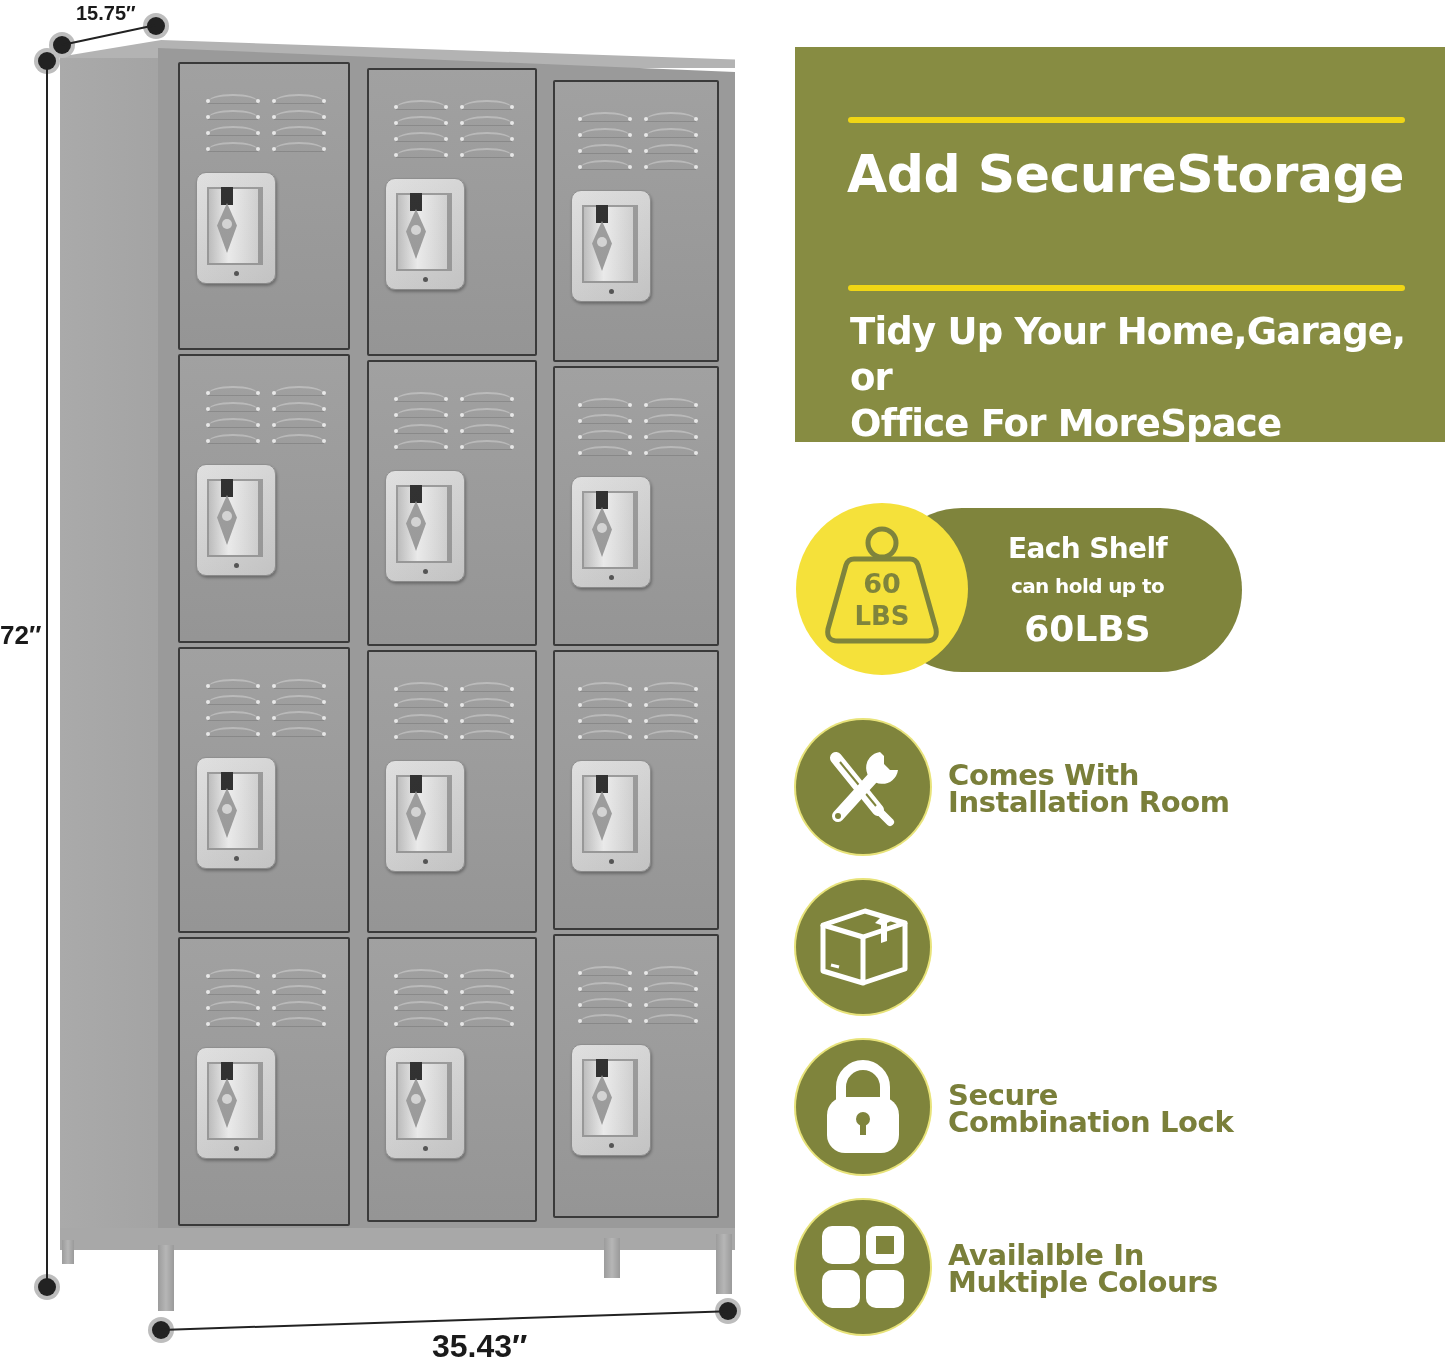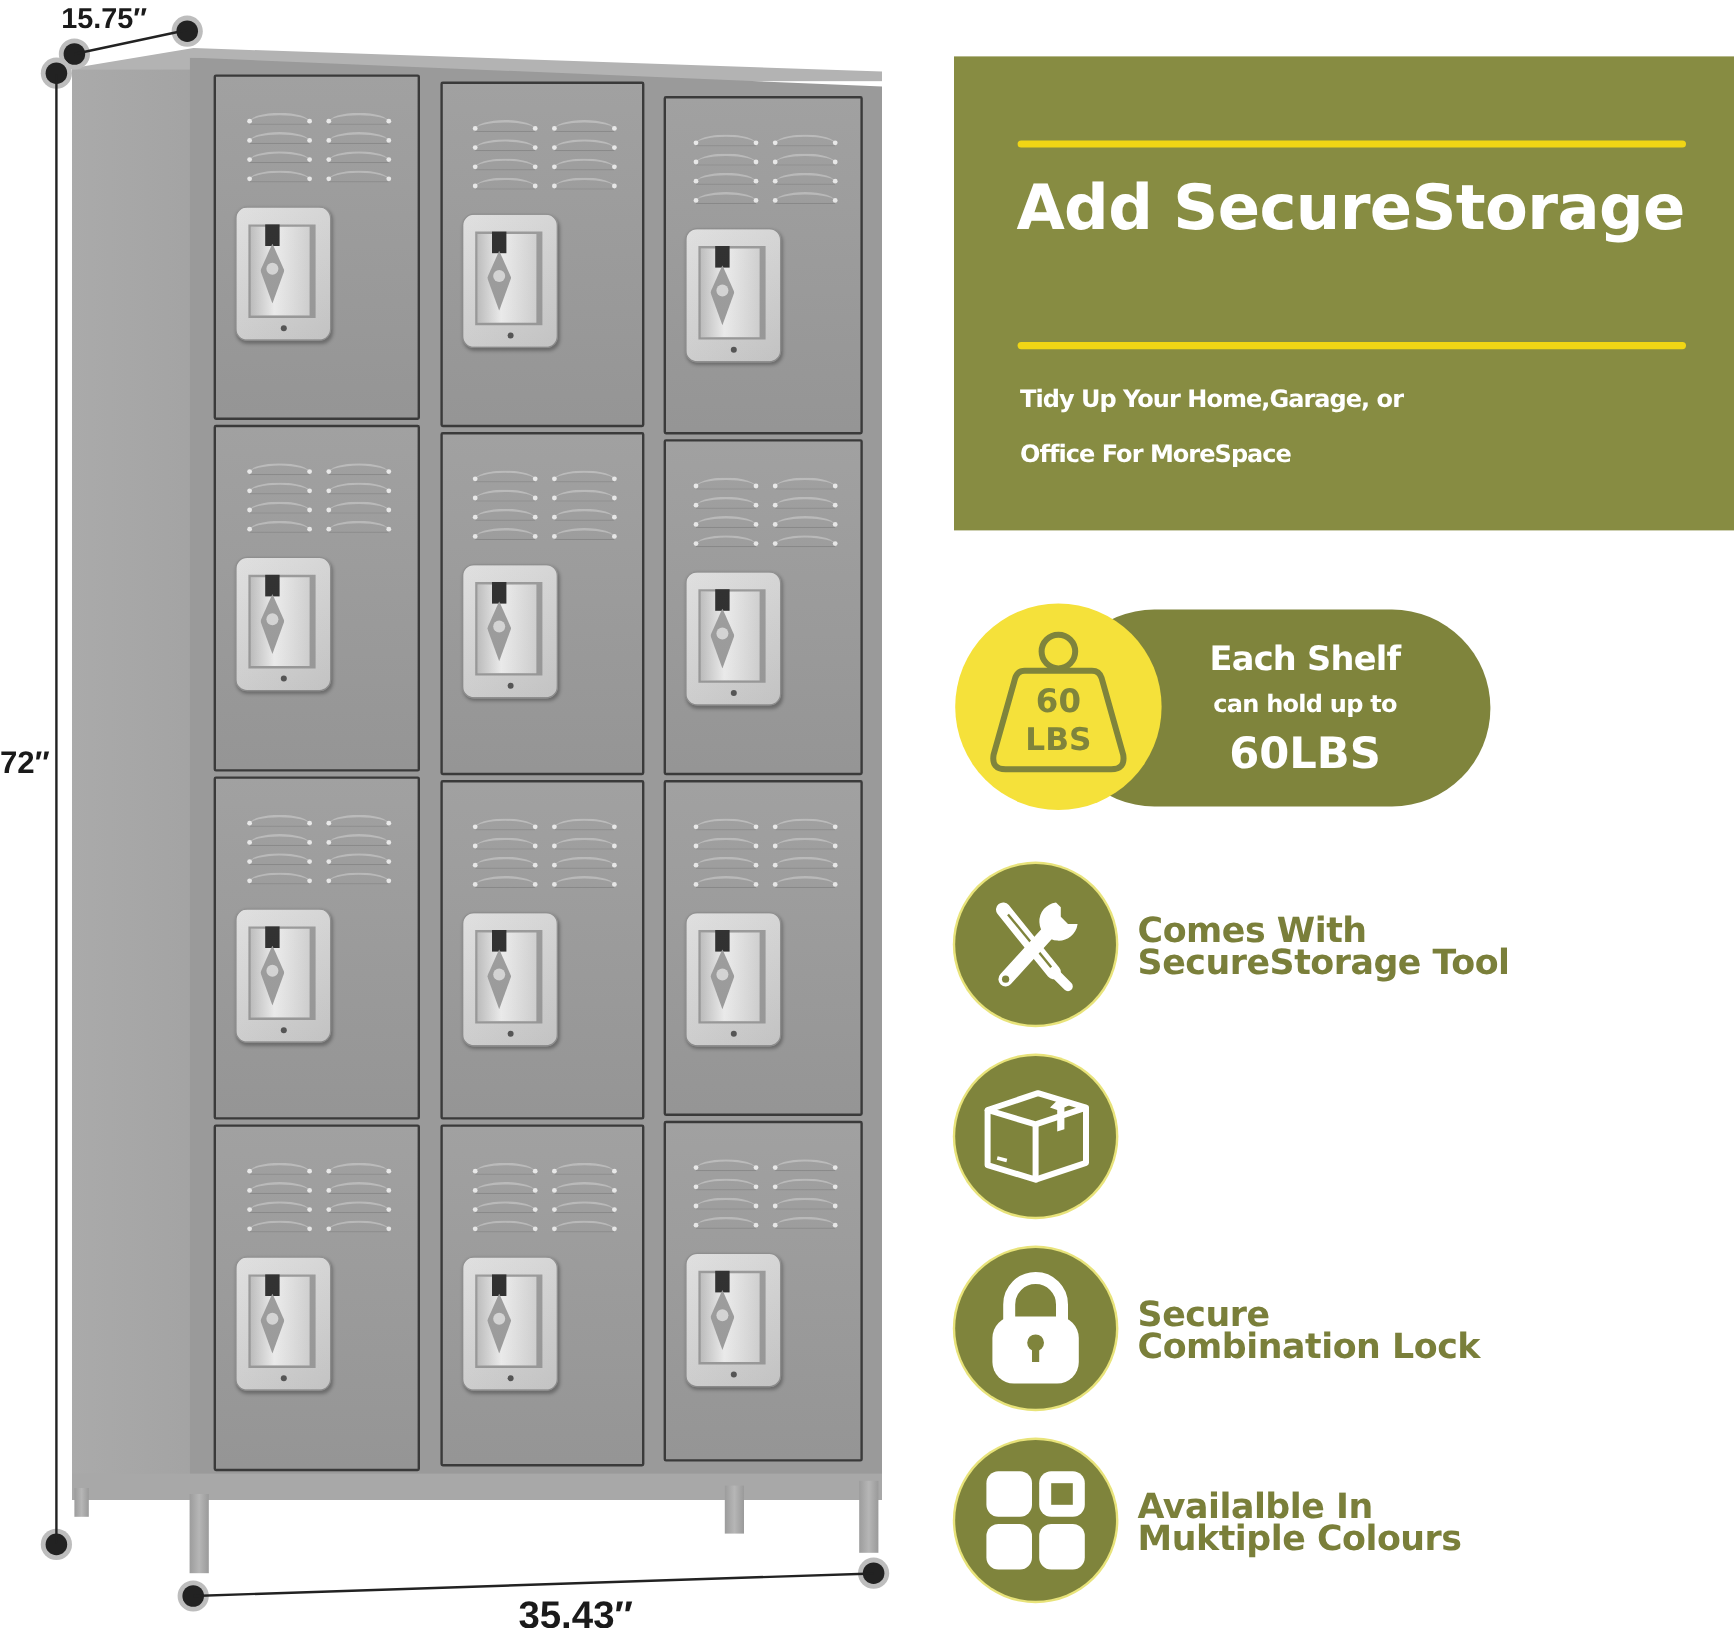--- a/index.html
+++ b/index.html
@@ -31,21 +31,21 @@
   .handle .well { position: absolute; left: 10px; top: 14px; width: 56px; height: 78px; background: linear-gradient(90deg, #c0c0c0, #f0f0f0 40%, #d2d2d2); border: 2px solid #9a9a9a; border-right-width: 5px; }
   .handle .latch { position: absolute; left: 24px; top: 14px; width: 12px; height: 18px; background: #2c2c2c; }
   .handle .lever { position: absolute; left: 20px; top: 30px; width: 20px; height: 50px; background: #9d9d9d; clip-path: polygon(50% 0, 100% 45%, 50% 100%, 0 45%); }
   .handle .lever-dot { position: absolute; left: 25px; top: 46px; width: 10px; height: 10px; border-radius: 50%; background: #d7d7d7; }
   .handle .keyhole { position: absolute; left: 37px; top: 98px; width: 5px; height: 5px; border-radius: 50%; background: #555; }
 
   
   #headline-panel { position: absolute; left: 795px; top: 47px; width: 650px; height: 395px; background: #878c42; }
   .yline { position: absolute; left: 53px; width: 557px; height: 6px; background: #f0d615; border-radius: 3px; }
   .headline { position: absolute; left: 52px; top: 92px; color: #ffffff; font-family: "DejaVu Sans", sans-serif; font-weight: bold; font-size: 52px; line-height: 70px; letter-spacing: -0.5px; }
-  .subhead { position: absolute; left: 55px; top: 262px; color: #ffffff; font-family: "DejaVu Sans", sans-serif; font-weight: bold; font-size: 20px; line-height: 46px; letter-spacing: -0.8px; }
+  .subhead { position: absolute; left: 55px; top: 262px; color: #ffffff; font-family: "DejaVu Sans", sans-serif; font-weight: bold; font-size: 37px; line-height: 46px; letter-spacing: -0.8px; }
 
   #weight-pill { position: absolute; left: 880px; top: 508px; width: 362px; height: 164px; background: #7f843c; border-radius: 82px; }
   #weight-circle { position: absolute; left: 796px; top: 503px; width: 172px; height: 172px; border-radius: 50%; background: #f5e13a; }
   .weight-text { position: absolute; left: 960px; top: 530px; width: 255px; text-align: center; color: #ffffff; font-family: "DejaVu Sans", sans-serif; font-weight: bold; }
   .weight-text .l1 { font-size: 28px; line-height: 38px; letter-spacing: -0.6px; }
   .weight-text .l2 { font-size: 20px; line-height: 36px; letter-spacing: -0.6px; }
   .weight-text .l3 { font-size: 36px; line-height: 50px; }
 
   .feature { position: absolute; left: 796px; width: 600px; height: 134px; }
   .feature .circle { position: absolute; left: 0; top: 0; width: 134px; height: 134px; border-radius: 50%; background: #7f843c; box-shadow: 0 0 0 2px #e8e37a; display: flex; align-items: center; justify-content: center; }
@@ -293,21 +293,21 @@
           <div class="lever-dot"></div>
           <div class="keyhole"></div>
         </div>
       </div>
     </div>
 </div>
 
 <div class="dot" style="left:53px; top:36px;"></div>
 <div class="dot" style="left:147px; top:17px;"></div>
 <div class="line" style="left:62px; top:44px; width:96px; transform: rotate(-12deg);"></div>
-<div class="dim-label" style="left:51px; top:2px; font-size:24px;">15.75″</div>
+<div class="dim-label" style="left:76px; top:2px; font-size:20px;">15.75″</div>
 
 <div class="dot" style="left:38px; top:52px;"></div>
 <div class="dot" style="left:38px; top:1278px;"></div>
 <div class="line" style="left:46px; top:62px; width:2px; height:1224px;"></div>
 <div class="dim-label" style="left:0px; top:620px; font-size:26px;">72″</div>
 
 <div class="dot" style="left:152px; top:1321px;"></div>
 <div class="dot" style="left:719px; top:1302px;"></div>
 <div class="line" style="left:161px; top:1329px; width:567px; transform: rotate(-1.9deg);"></div>
 <div class="dim-label" style="left:432px; top:1328px; font-size:32px;">35.43″</div>
@@ -349,21 +349,21 @@
       <line x1="22" y1="20" x2="58" y2="64" stroke="#7f843c" stroke-width="2"></line>
       <g fill="#fff">
         <path d="M62 10 a16 16 0 1 0 18 18 l-8 0 l-6 -6 l0 -8 z"></path>
         <line x1="60" y1="30" x2="20" y2="74" stroke="#fff" stroke-width="12" stroke-linecap="round"></line>
       </g>
       <circle cx="20" cy="74" r="3" fill="#7f843c"></circle>
     </svg>
   </div>
   <div class="ftext">
     <div>Comes With</div>
-    <div>SecureStorage Tool</div>
+    <div>Installation Room</div>
   </div>
 </div>
 
 <div class="feature" style="top:880px;">
   <div class="circle">
     <svg width="92" height="92" viewBox="0 0 92 92">
       <g stroke="#fff" stroke-width="5" stroke-linejoin="round" fill="none">
         <path d="M6 24 L48 10 L88 22 L46 36 Z"></path>
         <path d="M6 24 L6 70 L46 82 L46 36"></path>
         <path d="M46 82 L88 68 L88 22"></path>

